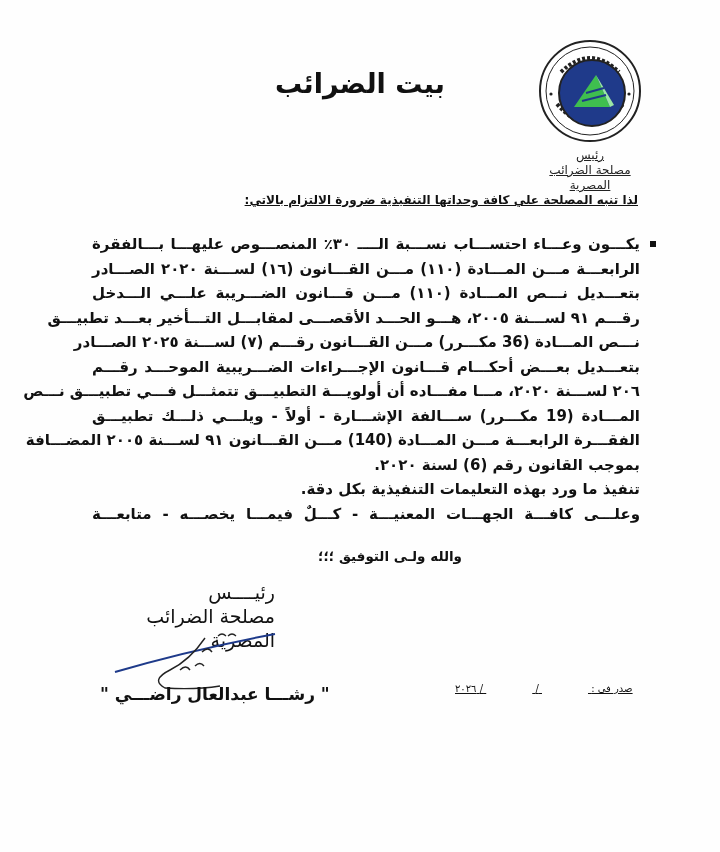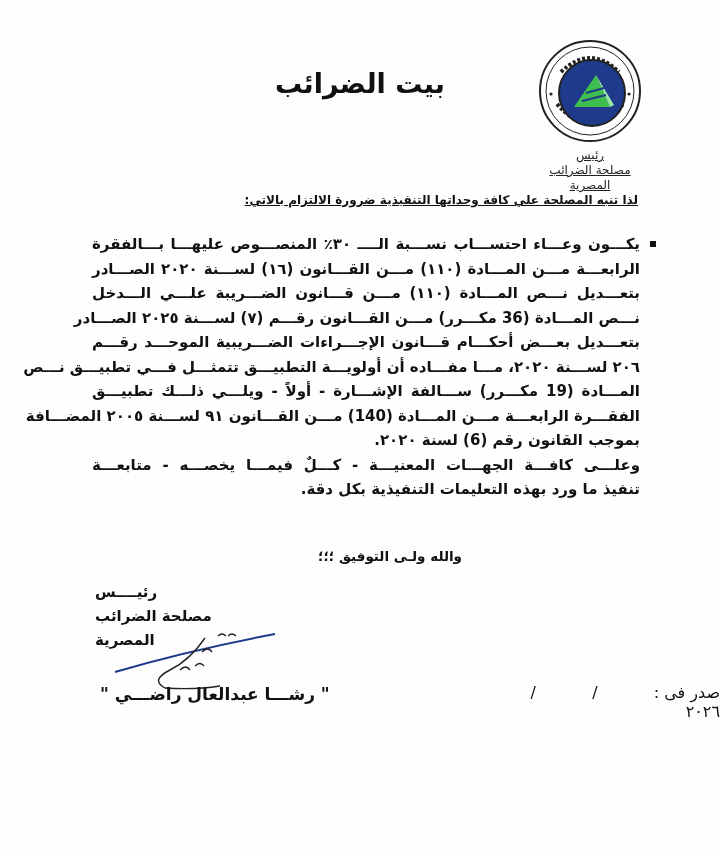--- a/index.html
+++ b/index.html
@@ -40,30 +40,30 @@
   .body-text .line { display: block; text-align: justify; text-align-last: justify; white-space: nowrap; }
   .body-text .line.last { text-align-last: right; }
   .bullet-mark {
     position: absolute; right: -16px; top: 9px; width: 6px; height: 6px; background: #111;
   }
   .closing {
     position: absolute; left: 0; width: 720px; top: 548px; text-align: center;
     direction: rtl; font-size: 13.5px; font-weight: bold; padding-left: 60px; box-sizing: border-box;
   }
   .sig-block {
-    position: absolute; left: 95px; width: 180px; top: 580px; direction: rtl; text-align: left;
-    font-weight: bold; font-size: 15px; line-height: 24px;
+    position: absolute; left: 95px; width: 180px; top: 580px; direction: rtl; text-align: right;
+    font-weight: normal; font-size: 19px; line-height: 24px;
   }
   .signature { position: absolute; left: 110px; top: 630px; }
   .signer-name {
     position: absolute; left: 100px; top: 684px; direction: rtl; font-weight: bold; font-size: 17px;
   }
   .issued {
-    position: absolute; left: 455px; top: 683px; direction: rtl; font-size: 16px;
-    margin-left: 45px;
+    position: absolute; left: 455px; top: 683px; direction: rtl; font-size: 10px;
+    text-decoration: underline;
   }
   .issued .gap { display: inline-block; width: 46px; }
 </style>
 </head>
 <body>
 
 <div class="page">
 
   <div class="logo-wrap">
     <div class="seal">
@@ -92,30 +92,31 @@
   <div class="title">بيت الضرائب</div>
 
   <div class="heading">لذا تنبه المصلحة علي كافة وحداتها التنفيذية ضرورة الالتزام بالاتي:</div>
 
   <div class="body-text">
     <div style="position:relative">
       <span class="bullet-mark"></span>
       <span class="line">يكـــون وعـــاء احتســـاب نســـبة الــــ ٣٠٪ المنصـــوص عليهـــا بـــالفقرة</span>
       <span class="line">الرابعـــة مـــن المـــادة (١١٠) مـــن القـــانون (١٦) لســـنة ٢٠٢٠ الصـــادر</span>
       <span class="line">بتعـــديل نـــص المـــادة (١١٠) مـــن قـــانون الضـــريبة علـــي الـــدخل</span>
+      <span class="line">رقـــم ٩١ لســـنة ٢٠٠٥، هـــو الحـــد الأقصـــى لمقابـــل التـــأخير بعـــد تطبيـــق</span>
       <span class="line">نـــص المـــادة (36 مكـــرر) مـــن القـــانون رقـــم (٧) لســـنة ٢٠٢٥ الصـــادر</span>
       <span class="line">بتعـــديل بعـــض أحكـــام قـــانون الإجـــراءات الضـــريبية الموحـــد رقـــم</span>
       <span class="line">٢٠٦ لســـنة ٢٠٢٠، مـــا مفـــاده أن أولويـــة التطبيـــق تتمثـــل فـــي تطبيـــق نـــص</span>
       <span class="line">المـــادة (19 مكـــرر) ســـالفة الإشـــارة - أولاً - ويلـــي ذلـــك تطبيـــق</span>
       <span class="line">الفقـــرة الرابعـــة مـــن المـــادة (140) مـــن القـــانون ٩١ لســـنة ٢٠٠٥ المضـــافة</span>
       <span class="line last">بموجب القانون رقم (6) لسنة ٢٠٢٠.</span>
     </div>
     <div>
+      <span class="line last">تنفيذ ما ورد بهذه التعليمات التنفيذية بكل دقة.</span>
       <span class="line">وعلـــى كافـــة الجهـــات المعنيـــة - كـــلٌ فيمـــا يخصـــه - متابعـــة</span>
-      <span class="line last">تنفيذ ما ورد بهذه التعليمات التنفيذية بكل دقة.</span>
     </div>
   </div>
 
   <div class="closing">والله ولـى التوفيق ؛؛؛</div>
 
   <div class="sig-block">
     <div>رئيــــس</div>
     <div>مصلحة الضرائب المصرية</div>
   </div>
 

